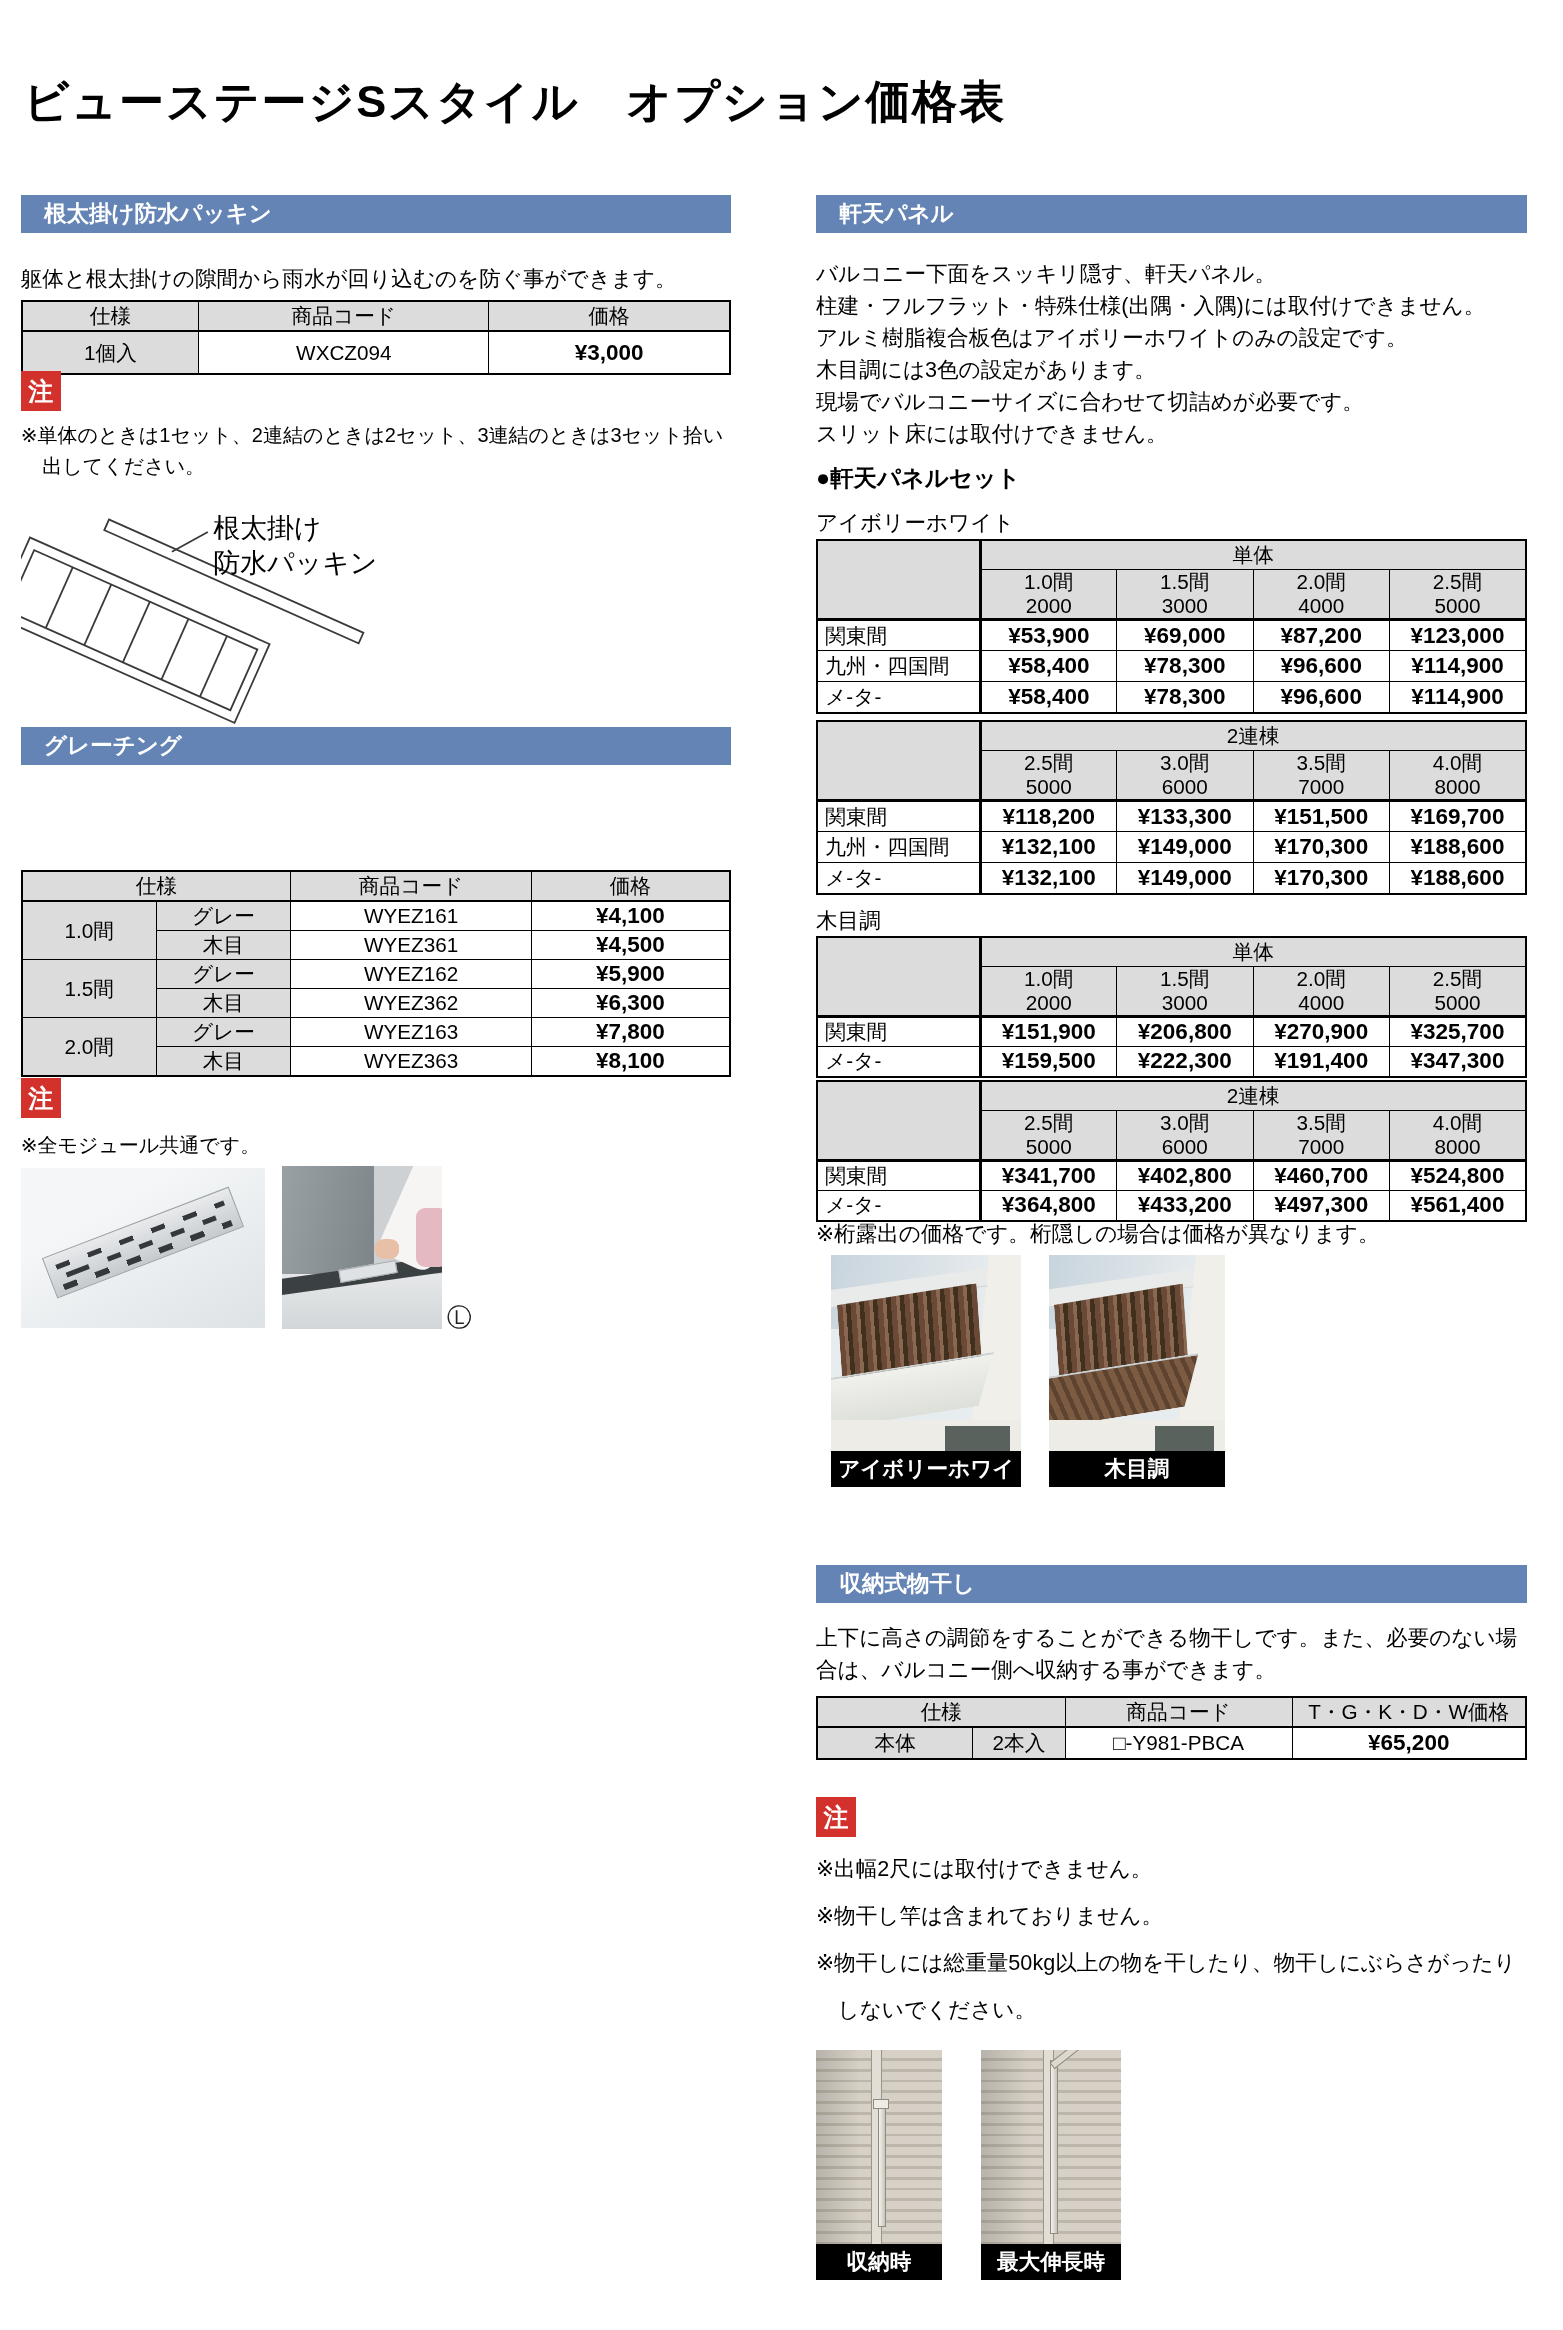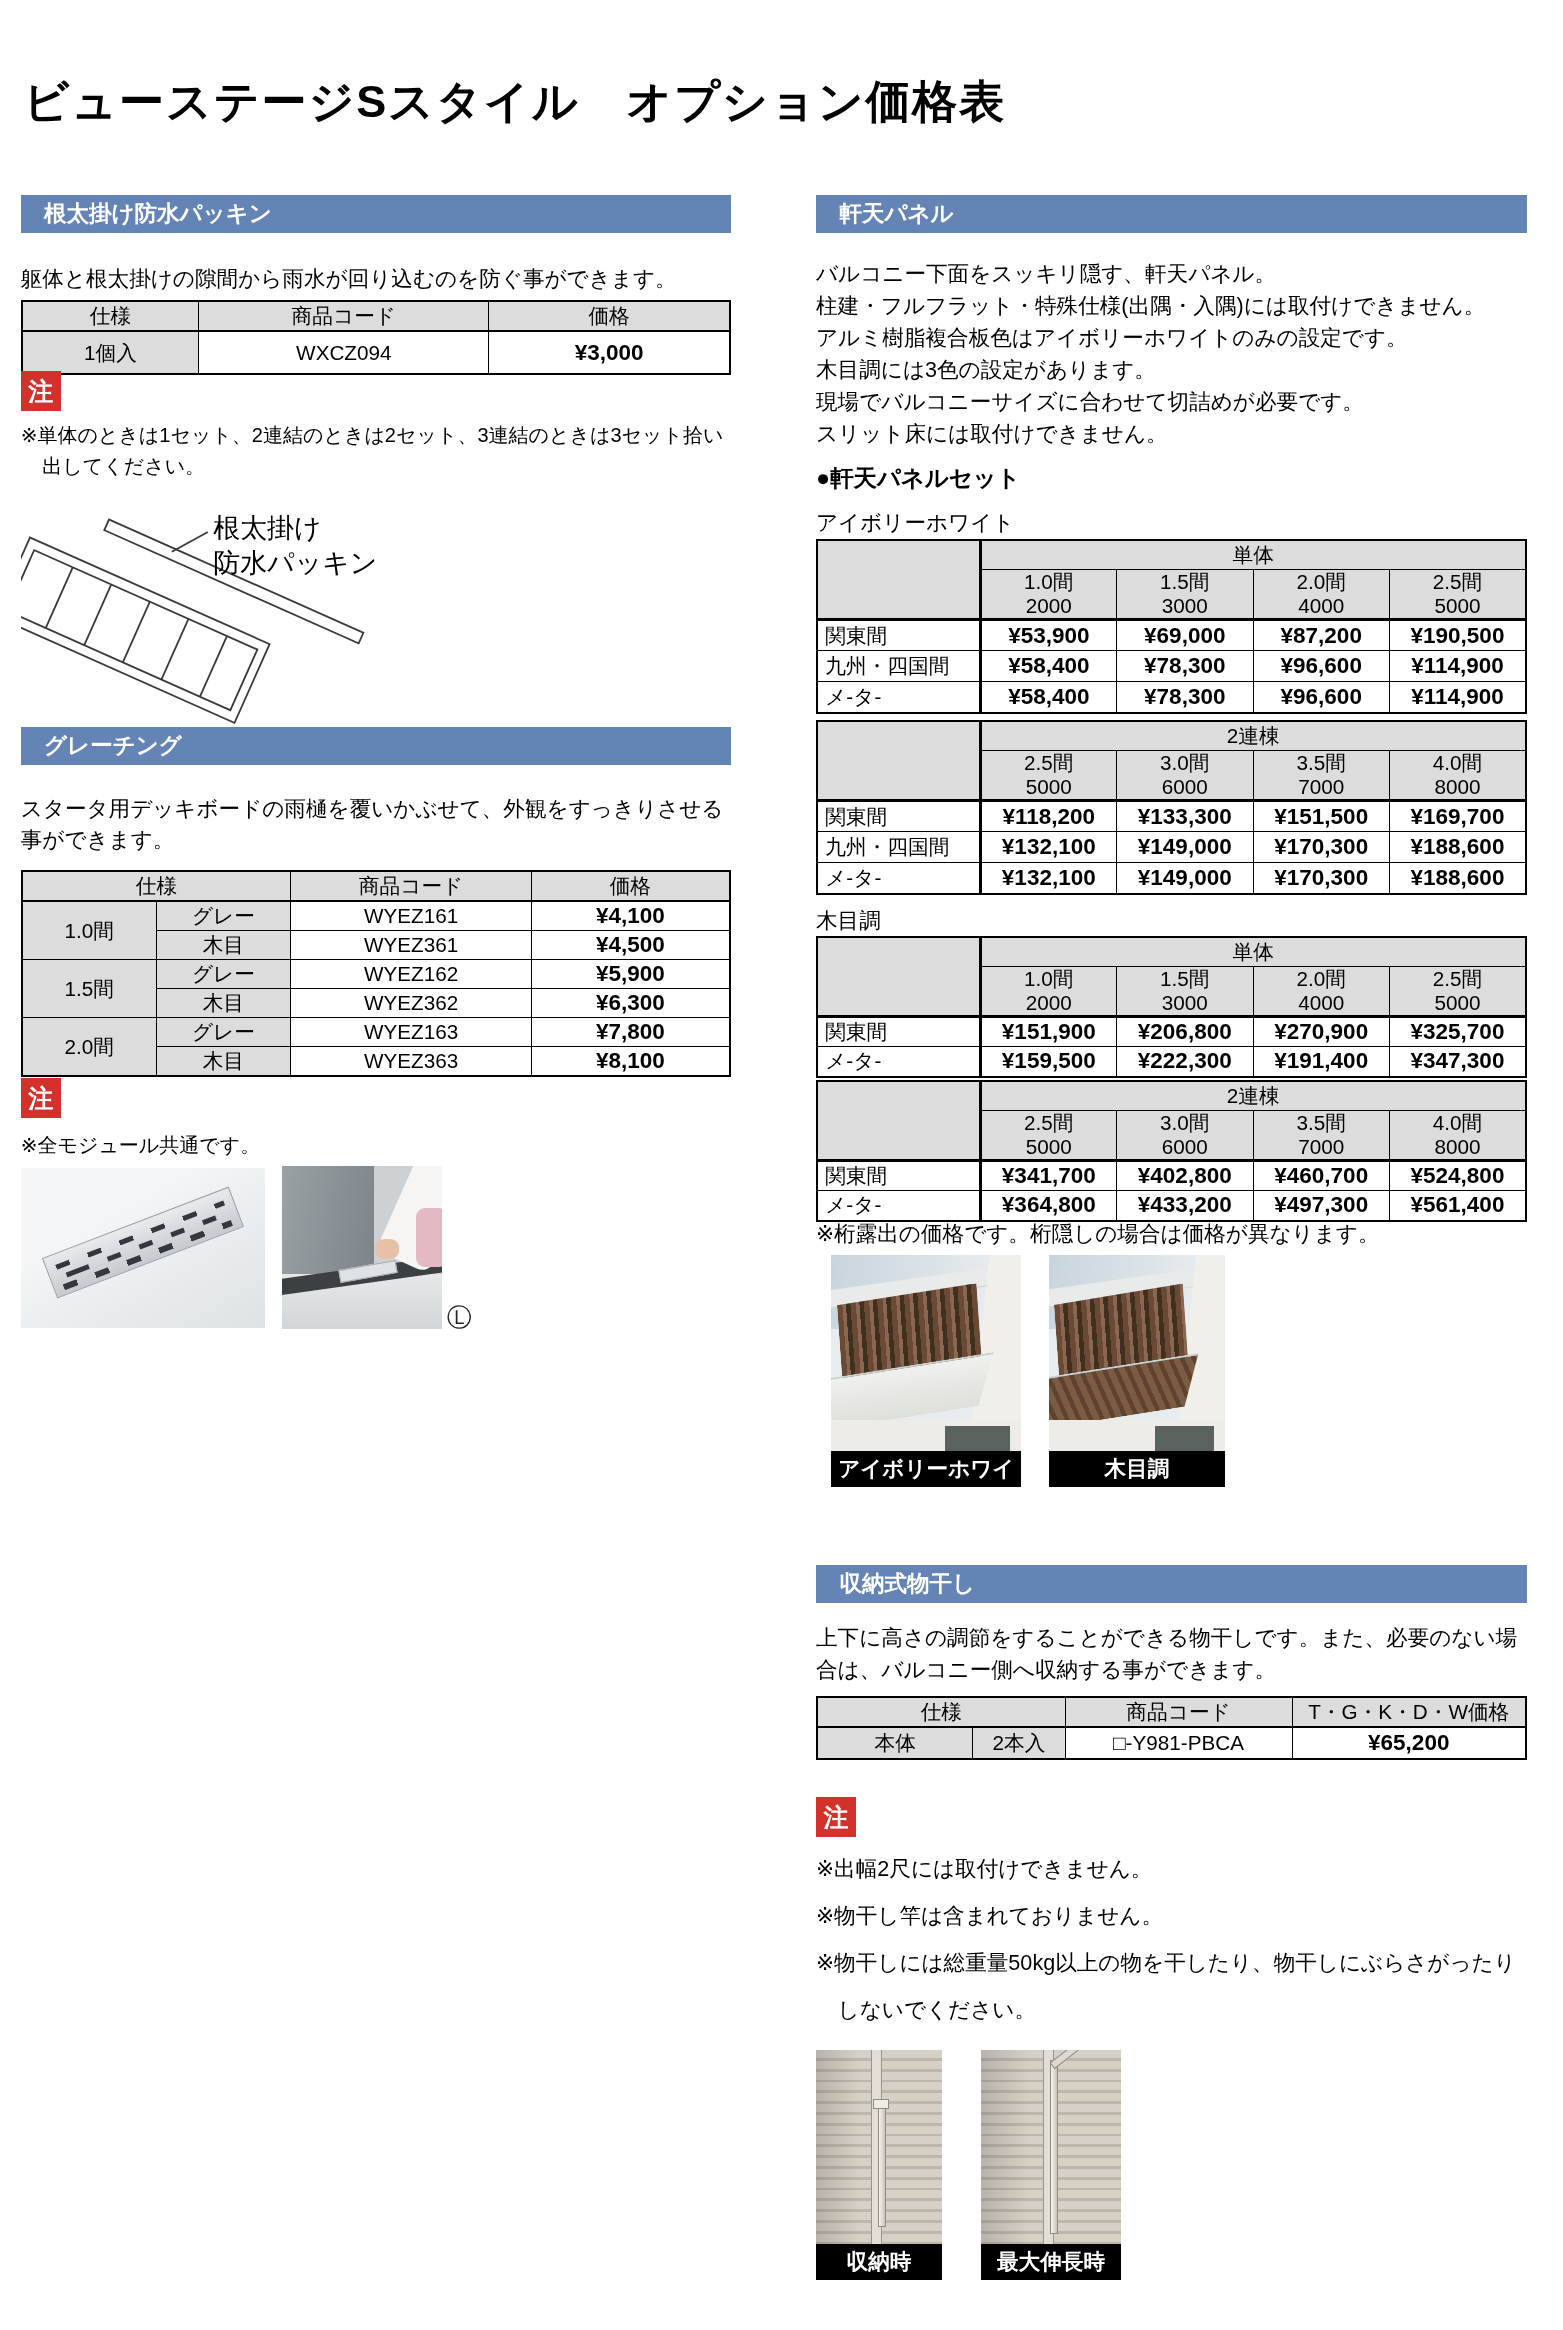--- a/index.html
+++ b/index.html
@@ -122,21 +122,20 @@
           <rect x="0" y="0" width="310" height="13"></rect>
         </g>
         <line x1="168" y1="62" x2="208" y2="40"></line>
       </g>
       <text x="214" y="46" font-size="30" fill="#000">根太掛け</text>
       <text x="214" y="84" font-size="30" fill="#000">防水パッキン</text>
     </svg>
 
     <div class="sec-header" style="top:727px">グレーチング</div>
 
-    <div class="desc" style="top:793px">スタータ用デッキボードの雨樋を覆いかぶせて、外観をすっきりさせる事ができます。</div>
 
     <table class="tbl" style="top:870px">
       <colgroup>
           <col style="width:19%">
           <col style="width:19%">
           <col style="width:34%">
           <col style="width:28%">
         </colgroup>
       <tbody>
           <tr style="height:29px">
@@ -247,21 +246,21 @@
         <td class="gray bB">
           <div>2.5間</div>
           <div>5000</div>
             </td>
       </tr>
       <tr style="height:31px">
         <td class="rlabel rT">関東間</td>
         <td class="pv">¥53,900</td>
         <td class="pv">¥69,000</td>
         <td class="pv">¥87,200</td>
-        <td class="pv">¥190,500</td>
+        <td class="pv">¥123,000</td>
       </tr>
       <tr style="height:31px">
         <td class="rlabel rT">九州・四国間</td>
         <td class="pv">¥58,400</td>
         <td class="pv">¥78,300</td>
         <td class="pv">¥96,600</td>
         <td class="pv">¥114,900</td>
       </tr>
       <tr style="height:31px">
         <td class="rlabel rT">メ-タ-</td>

